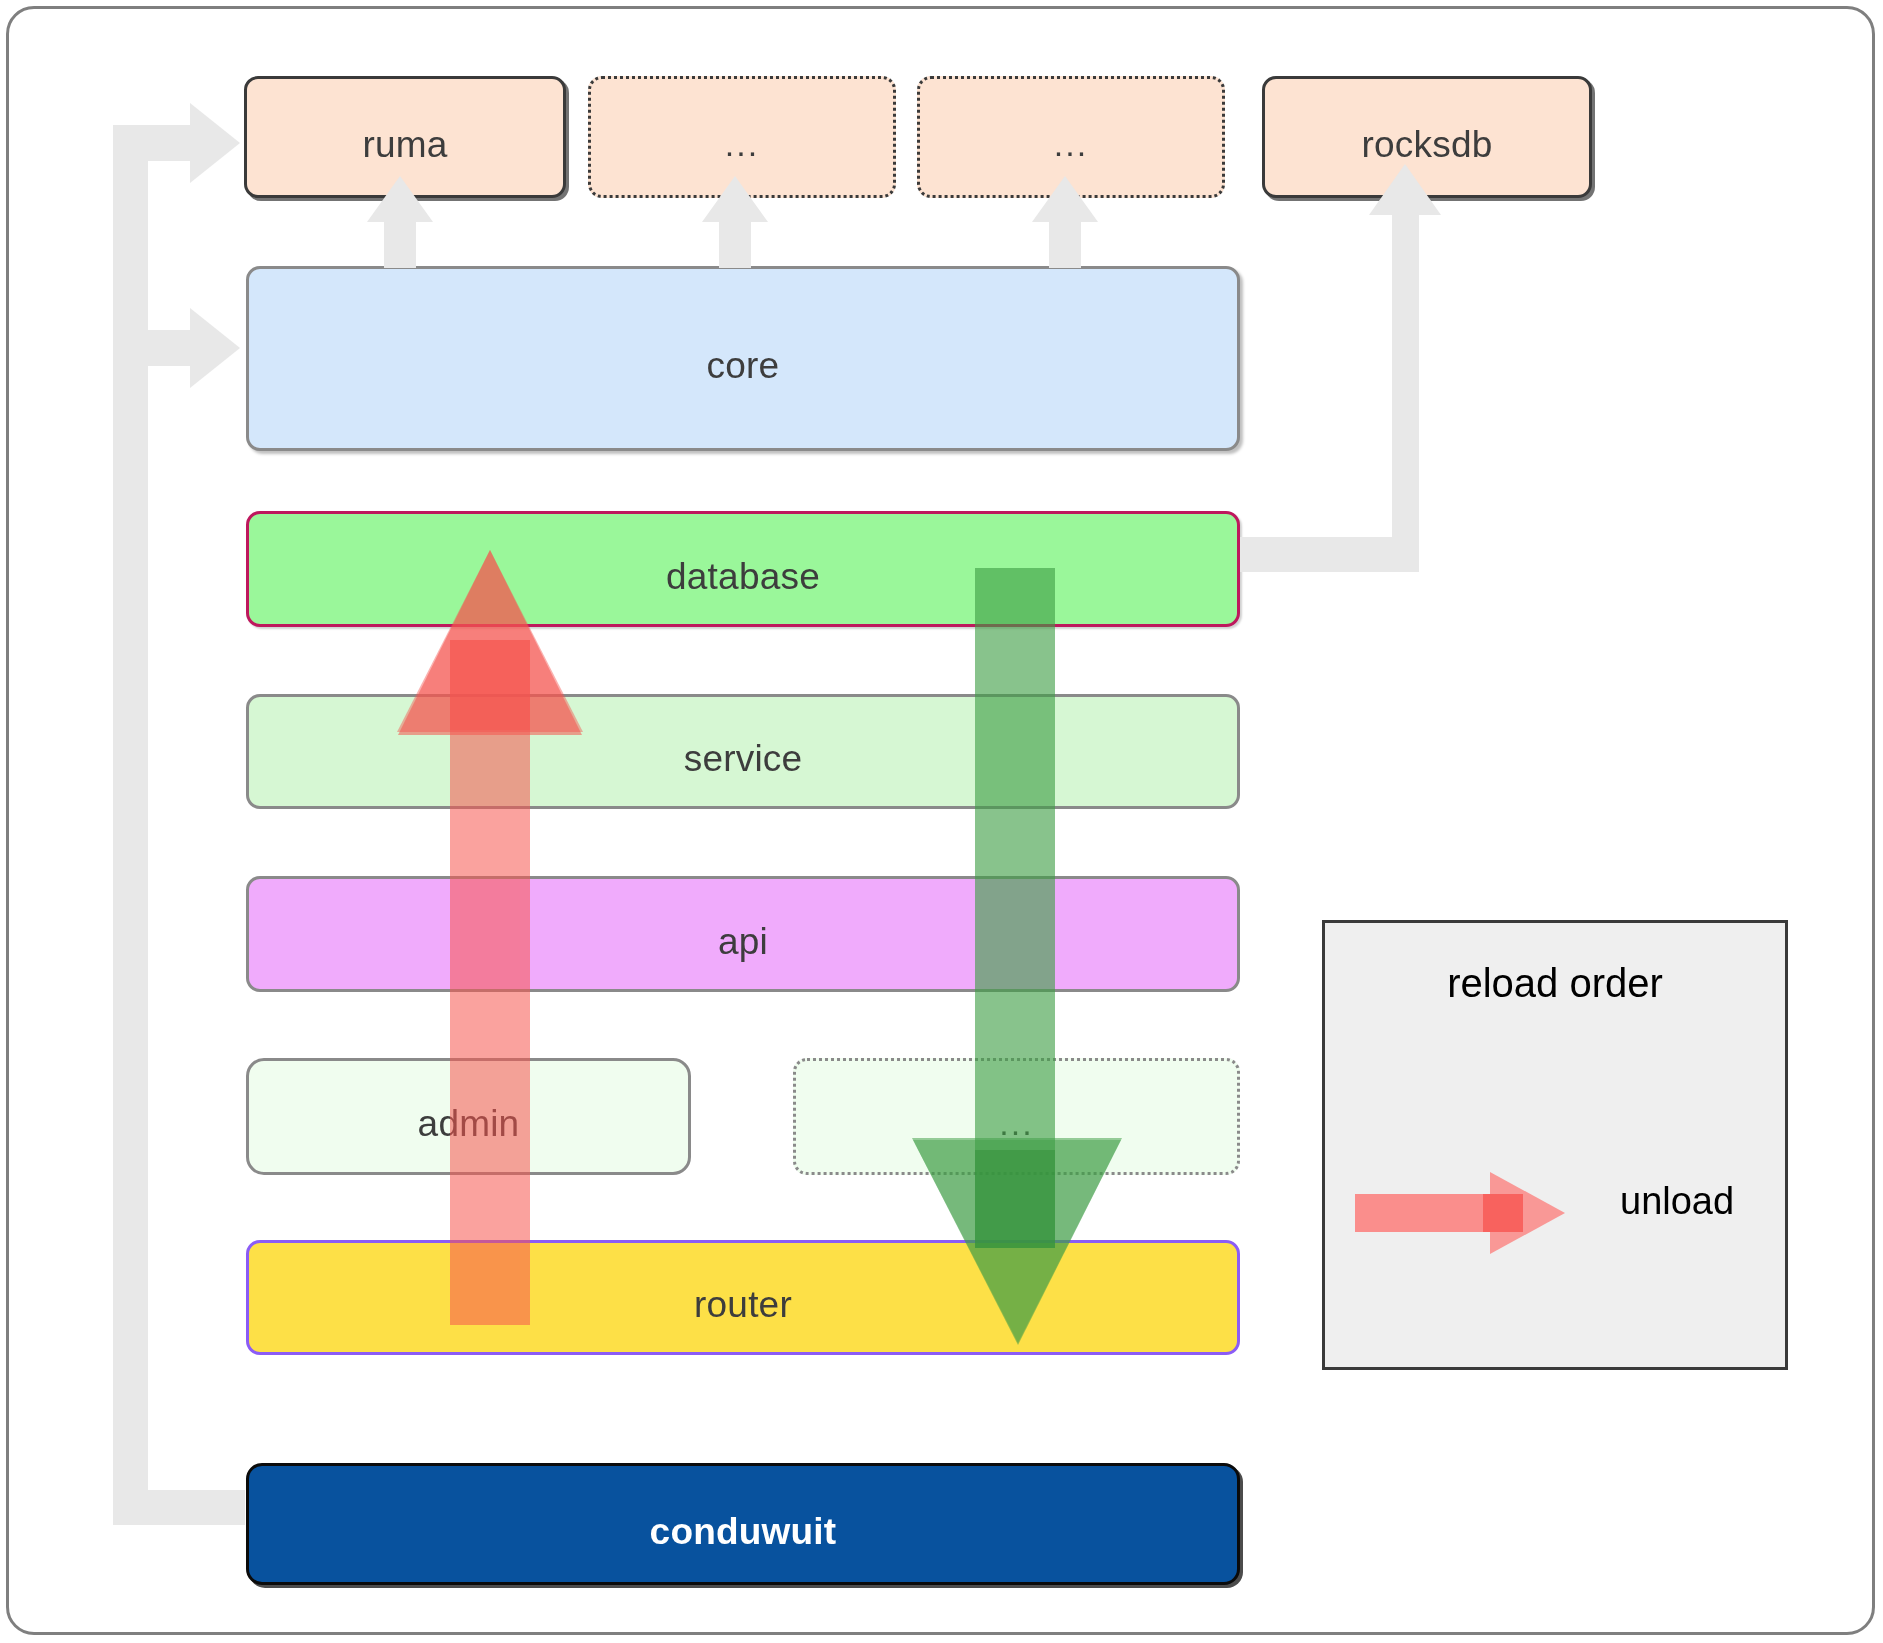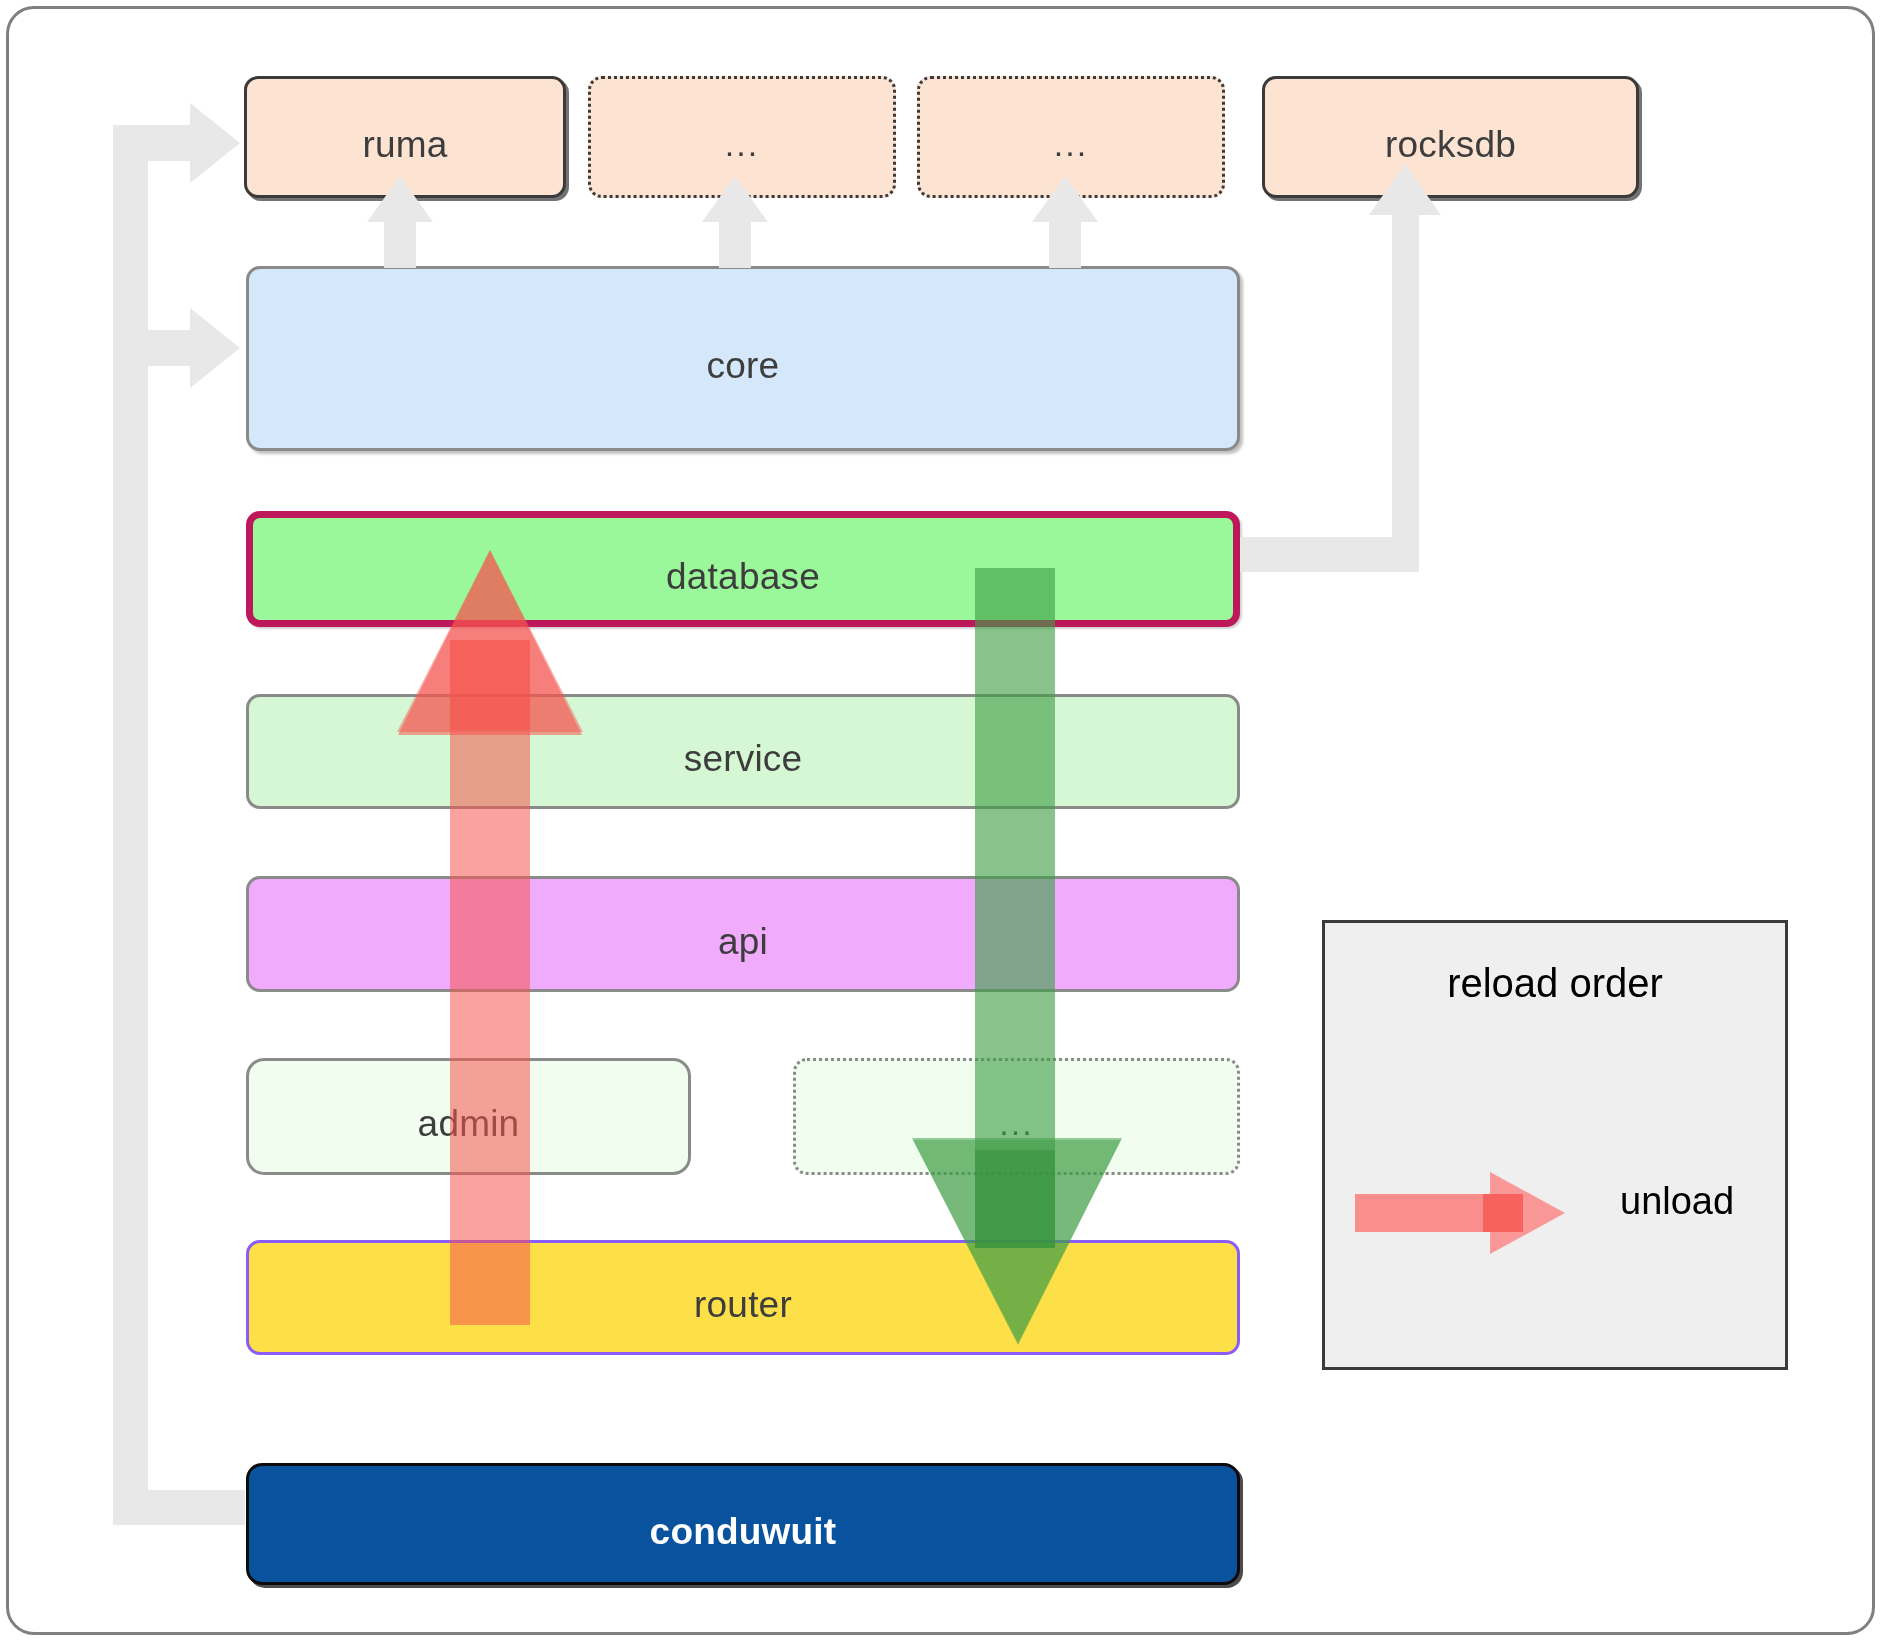--- a/index.html
+++ b/index.html
@@ -51,21 +51,21 @@
     border: 3px dotted #3a3a3a;
     box-shadow: none;
   }
   .node.core {
     background: #d4e7fb;
     border: 3px solid #8a8a8a;
     box-shadow: 3px 3px 3px rgba(0,0,0,0.25);
   }
   .node.lvl-database {
     background: #9af79a;
-    border: 7px solid #be185d;
+    border: 3px solid #be185d;
     box-shadow: 2px 2px 2px rgba(0,0,0,0.18);
   }
   .node.lvl-service {
     background: #d6f7d3;
     border: 3px solid #8a8a8a;
   }
   .node.lvl-api {
     background: #f0abfc;
     border: 3px solid #8a8a8a;
   }
@@ -188,21 +188,21 @@
   </div>
 
   <div class="node dep dotted" style="left:588px; top:76px; width:308px; height:122px;">
     <span class="node-label dots-label">...</span>
   </div>
 
   <div class="node dep dotted" style="left:917px; top:76px; width:308px; height:122px;">
     <span class="node-label dots-label">...</span>
   </div>
 
-  <div class="node dep" style="left:1262px; top:76px; width:377px; height:122px;">
+  <div class="node dep" style="left:1262px; top:76px; width:330px; height:122px;">
     <span class="node-label">rocksdb</span>
   </div>
 
   <div class="node core" style="left:246px; top:266px; width:994px; height:185px;">
     <span class="node-label">core</span>
   </div>
 
   <div class="node lvl-database" style="left:246px; top:511px; width:994px; height:116px;">
     <span class="node-label">database</span>
   </div>

